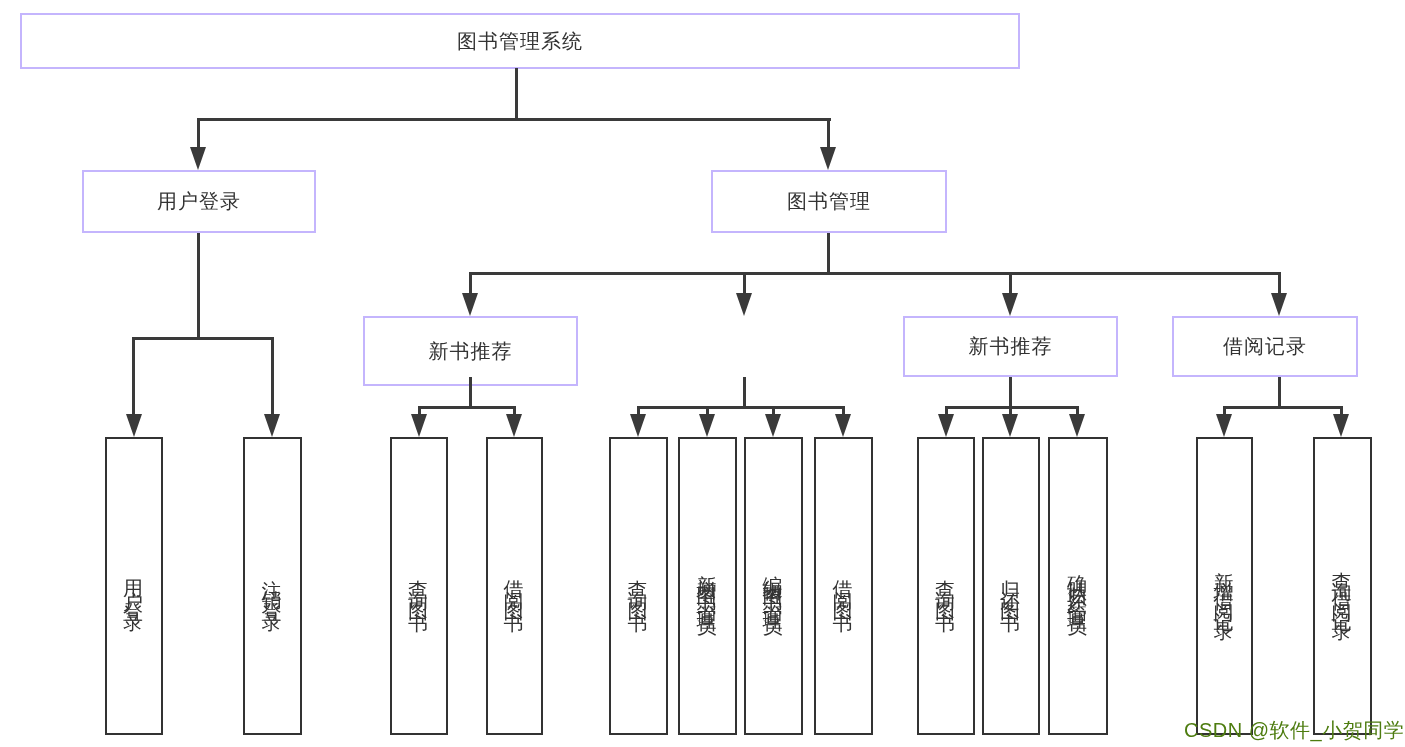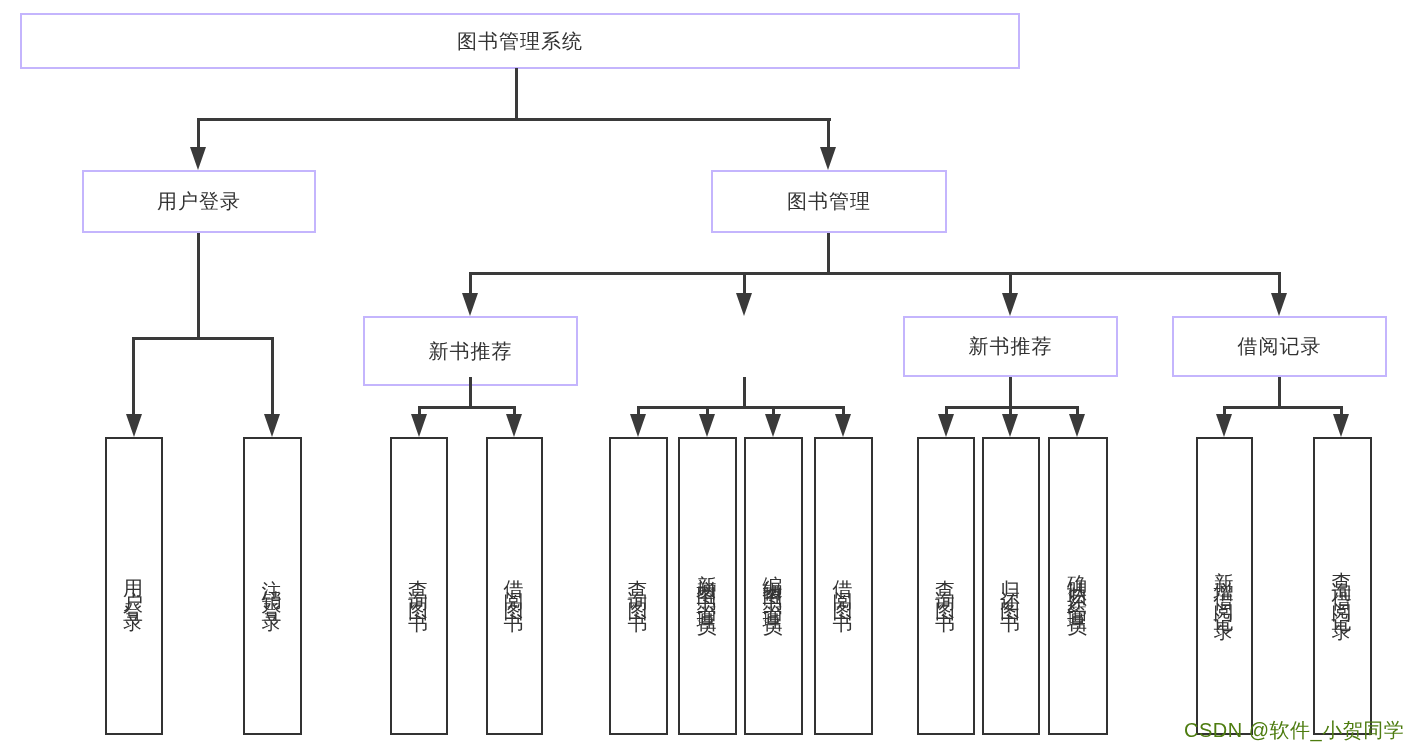--- a/index.html
+++ b/index.html
@@ -65,21 +65,21 @@
 
   <div class="node" style="left:82px;top:170px;width:234px;height:63px;">用户登录</div>
 
   <div class="node" style="left:711px;top:170px;width:236px;height:63px;">图书管理</div>
 
   <div class="node" style="left:363px;top:316px;width:215px;height:70px;">新书推荐</div>
 
 
   <div class="node" style="left:903px;top:316px;width:215px;height:61px;">新书推荐</div>
 
-  <div class="node" style="left:1172px;top:316px;width:215px;height:61px;">借阅记录</div>
+  <div class="node" style="left:1172px;top:316px;width:186px;height:61px;">借阅记录</div>
 
   <div class="leaf ls-a" style="left:105px;">
     <span>用户登录</span>
   </div>
   <div class="leaf ls-a" style="left:243px;width:59px;">
     <span>注销登录</span>
   </div>
 
   <div class="leaf ls-a" style="left:390px;">
     <span>查询图书</span>

